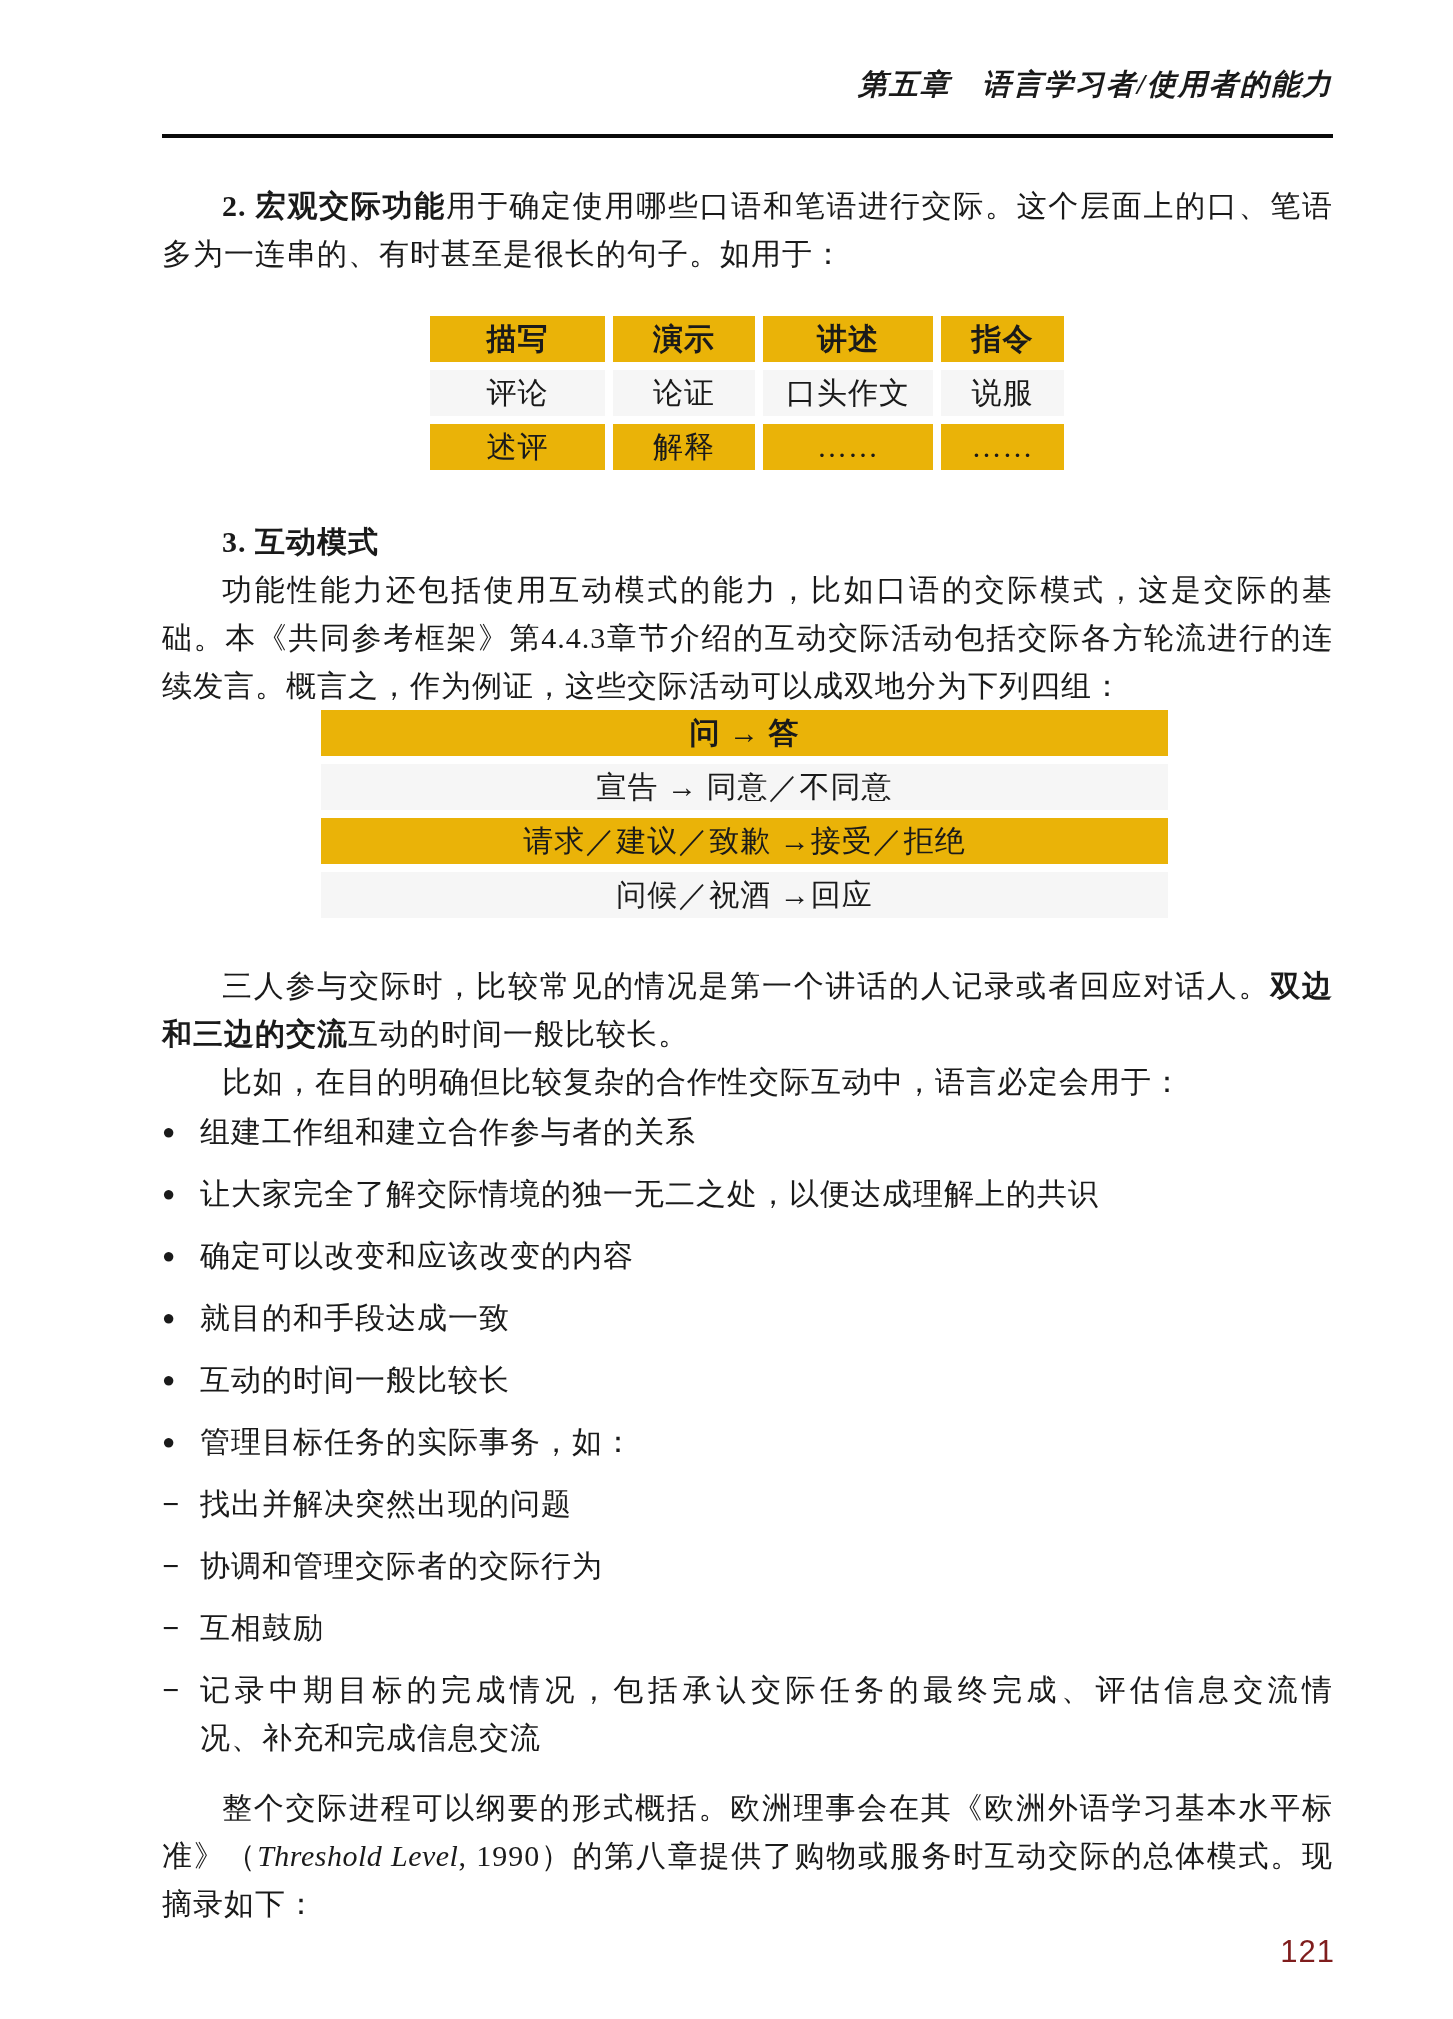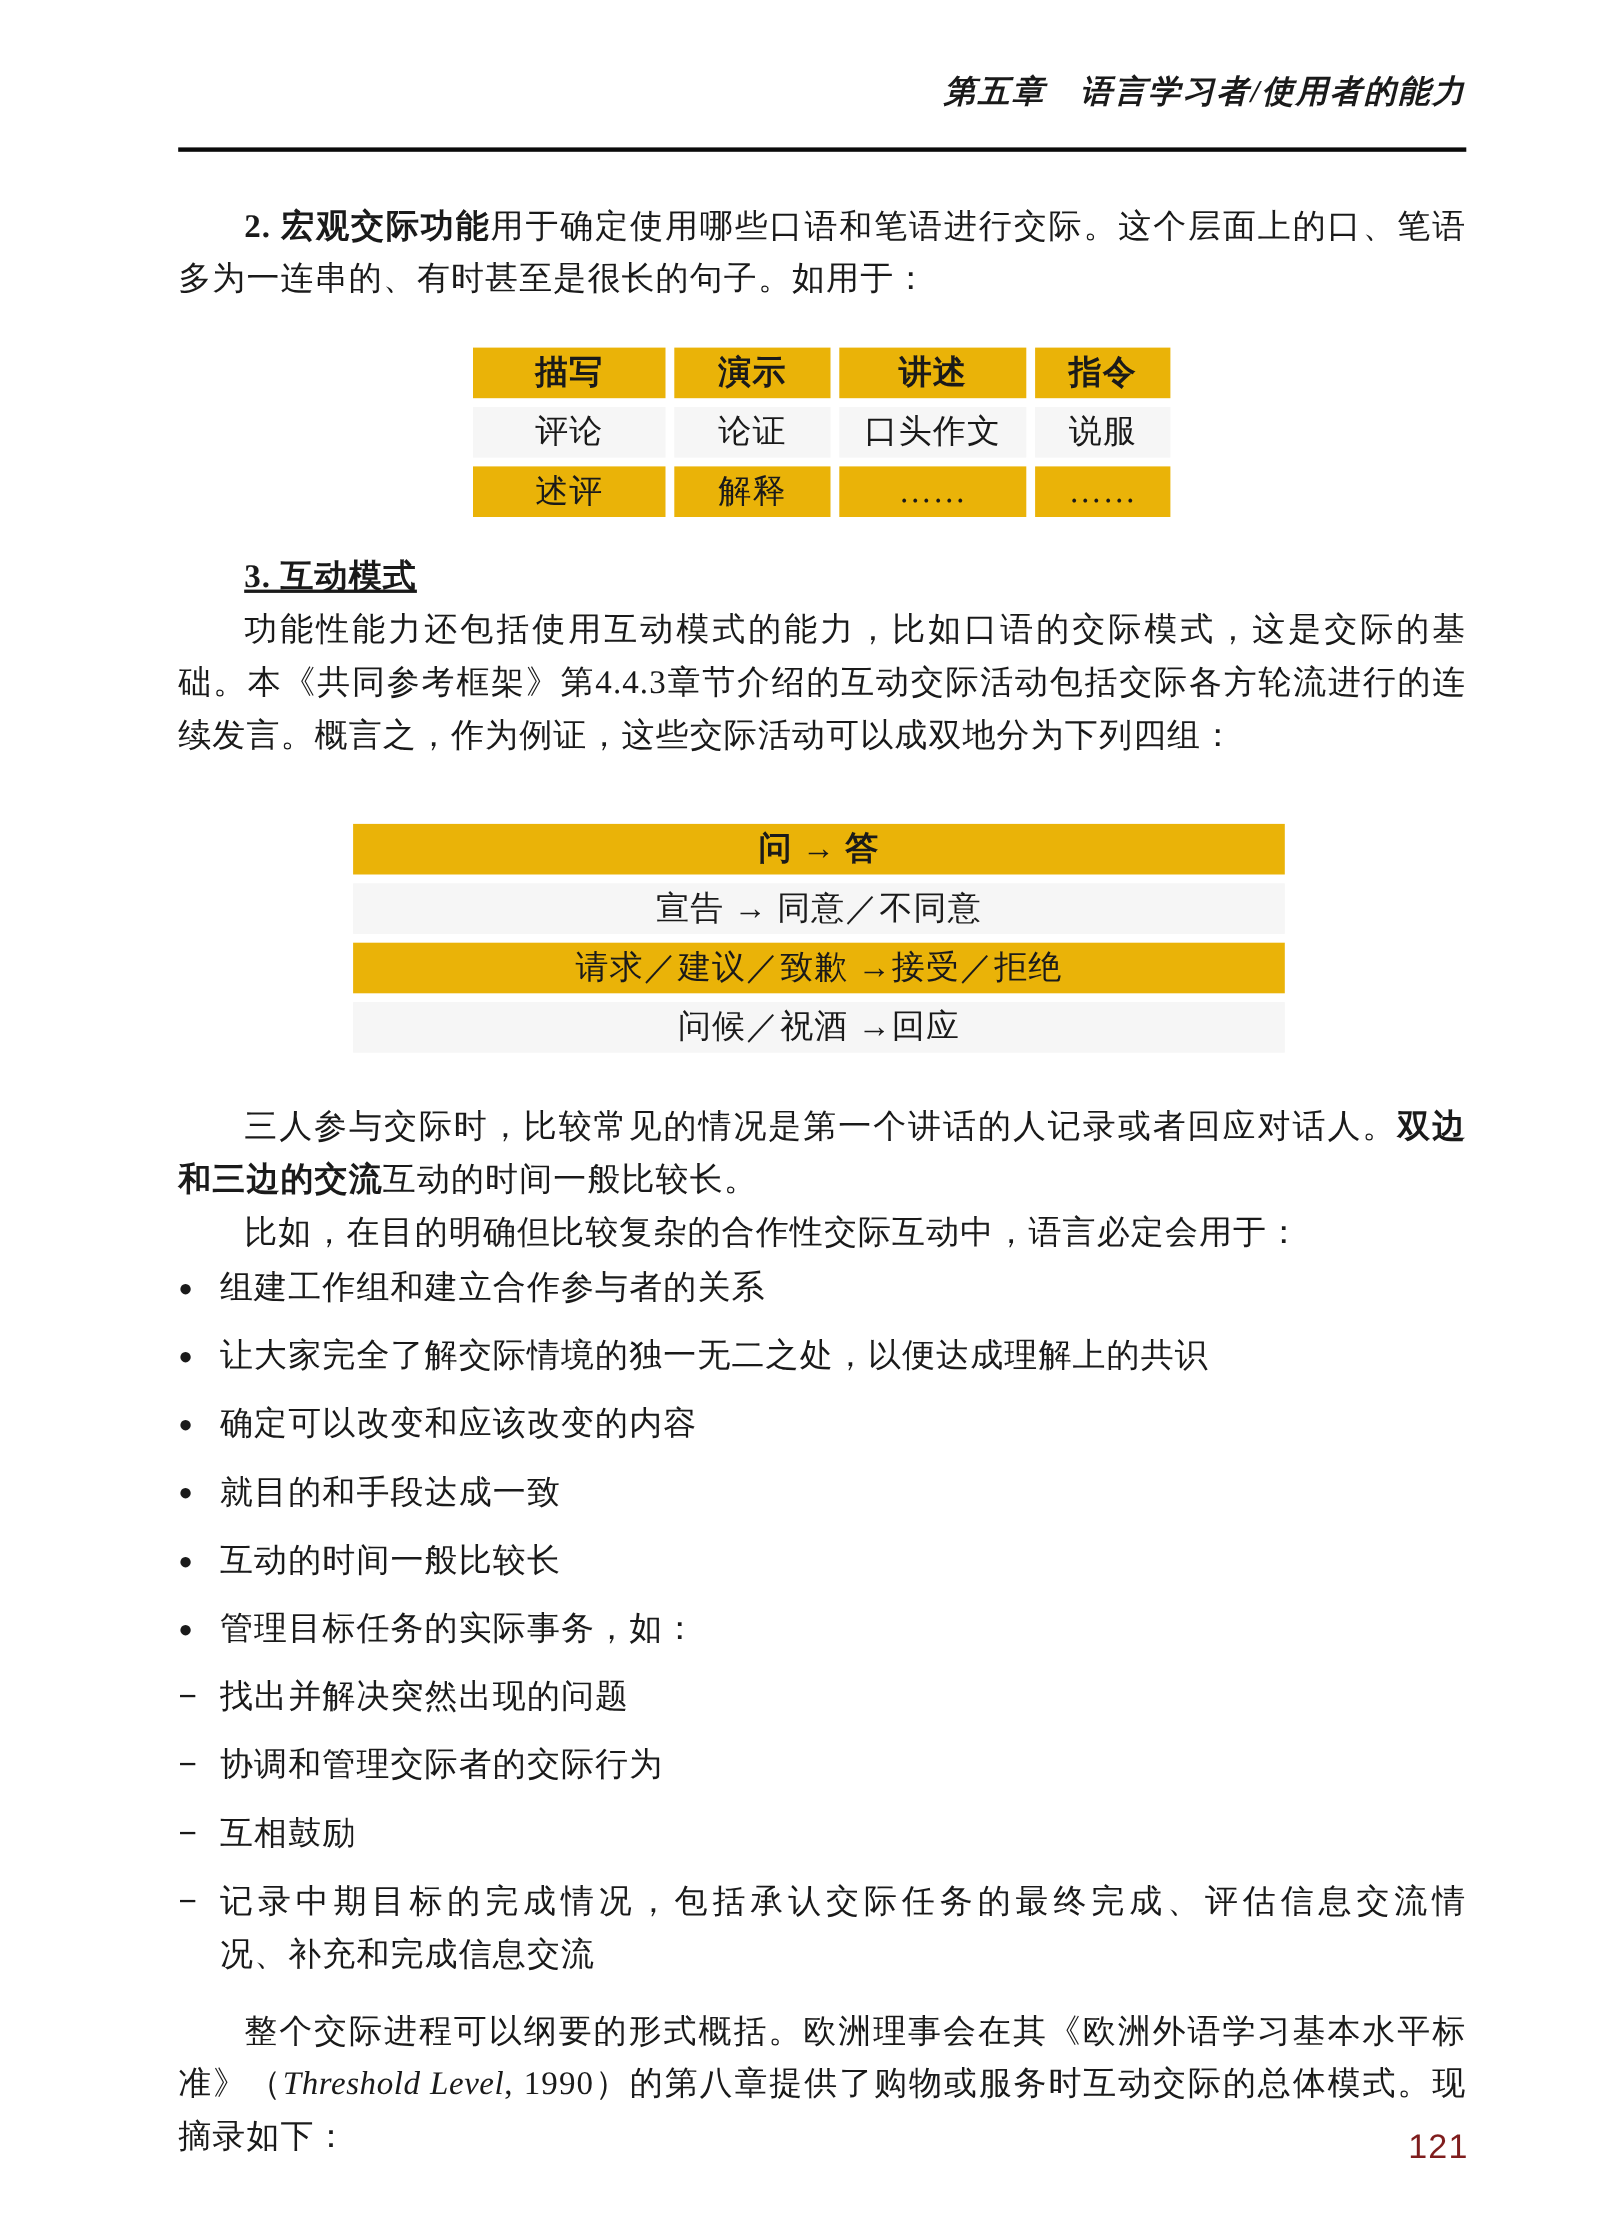--- a/index.html
+++ b/index.html
@@ -38,23 +38,22 @@
     grid-auto-rows:46px;
     gap:8px 8px;
   }
   .cell{
     display:flex;align-items:center;justify-content:center;
     font-size:30px;line-height:46px;letter-spacing:1px;
   }
   .gray{background:#eab308;}
   .light{background:#f6f6f6;}
   .hcell{font-weight:bold;}
-  .h3{margin-top:31px;font-weight:bold;text-indent:60px;text-decoration:underline;}
+  .h3{margin-top:48px;font-weight:bold;text-indent:60px;}
   .t2{
-    margin-top:56px;
     margin-left:159px;
     width:847px;
     display:grid;
     grid-auto-rows:46px;
     gap:8px 0;
   }
   .t2 .cell{width:100%;}
   .t2 .hcell{font-weight:bold;}
   .p3{margin-top:44px;}
   .list{margin-top:2px;}

